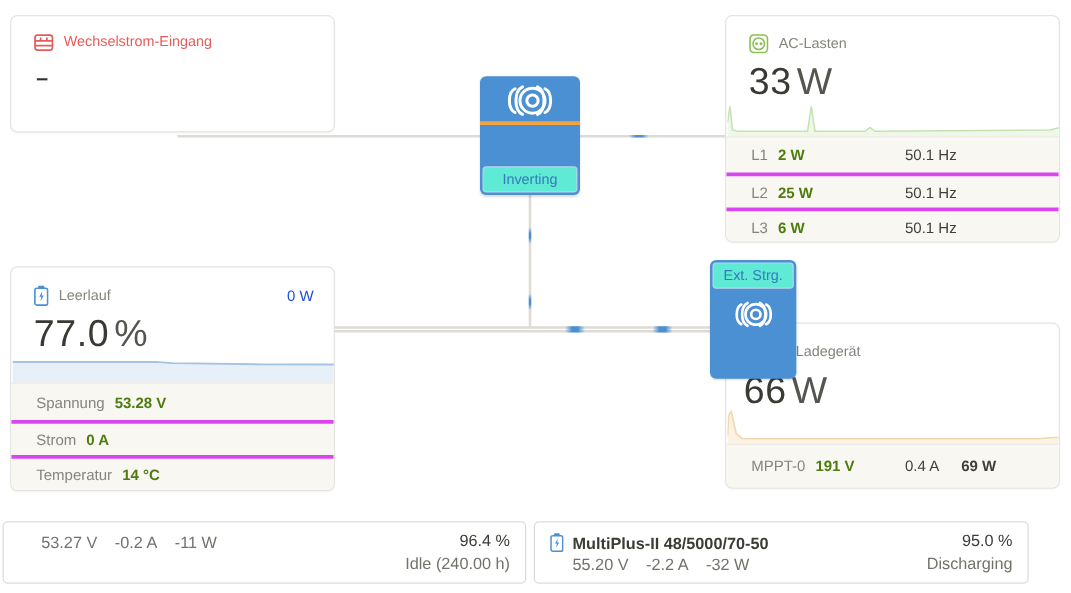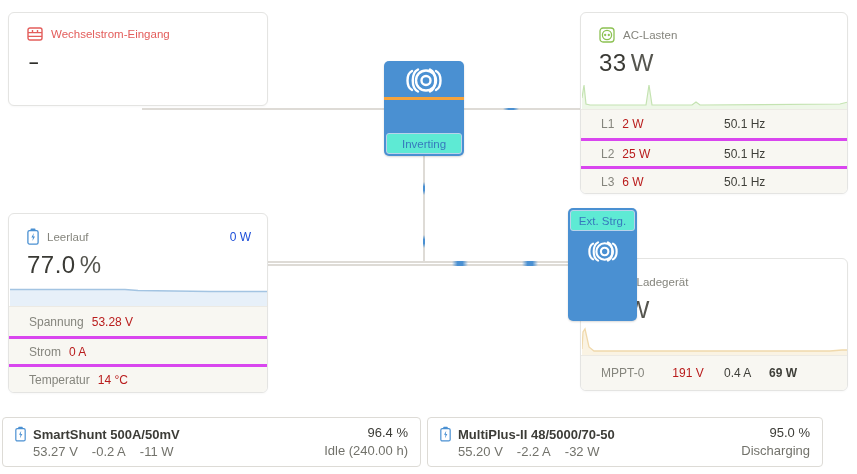--- a/index.html
+++ b/index.html
@@ -6,31 +6,31 @@
   html,body { width:857px; height:474px; background:#fff; overflow:hidden;
     font-family:"Liberation Sans", sans-serif; color:#41413c; }
   .stage { position:relative; width:857px; height:474px; }
 
   
   .card { position:absolute; background:#fff; border:1px solid #e4e4e2; border-radius:6px;
           box-shadow:0 1px 2px rgba(0,0,0,0.03); overflow:hidden; }
   .card-header { display:flex; align-items:center; gap:8px; padding:14px 18px 4px 18px; }
   .card-title { font-size:11.5px; color:#85857d; }
   .card-title.red { color:#e35d5b; }
-  .big-value { padding:2px 0 0 18px; font-size:24px; color:#3a3a35; letter-spacing:0.5px; }
+  .big-value { padding:2px 0 0 18px; font-size:30px; color:#3a3a35; letter-spacing:0.5px; }
   .big-value .unit { color:#55554f; margin-left:4px; }
   .corner-value { position:absolute; top:16px; right:16px; font-size:12px; color:#1d4ed8; }
 
   .card-footer { position:absolute; left:0; right:0; bottom:0; background:#f8f7f2;
                  border-top:1px solid #eceae4; }
   .frow { display:flex; align-items:center; height:28px; padding:0 20px; position:relative;
           border-top:3px solid #d946ef; font-size:12px; }
   .frow:first-child { border-top:none; }
   .frow .lab { color:#85857d; margin-right:8px; }
-  .frow .val { color:#b91c1c; font-weight:normal; }
+  .frow .val { color:#4d7c0f; font-weight:bold; }
   .frow .col2 { position:absolute; left:143px; color:#3f3f39; font-weight:normal; }
   .frow .col3 { position:absolute; left:188px; color:#3f3f39; font-weight:bold; }
 
   .spark { position:absolute; left:1px; right:1px; pointer-events:none; }
 
   
   .bluebox { position:absolute; background:#4a90d2; border-radius:5px;
              box-shadow:0 1px 2px rgba(0,0,0,0.15); }
   .bluebox .statusbox { position:absolute; left:2px; right:2px; height:21px;
       background:#5eead4; border:1px solid #b9d3ea; border-radius:3px;
@@ -192,74 +192,64 @@
         </svg>
       </span>
       <span class="card-title">PV-Ladegerät</span>
     </div>
     <div class="big-value" style="padding-left:14px;"><span>66</span><span class="unit">W</span></div>
     <svg class="spark" style="top:64px;" width="266" height="34" viewBox="0 0 266 34">
       <path d="M0 26 L1 9 L3 6 L7 24 L12 28 L248 28 L260 27 L266 27 L266 34 L0 34 Z" fill="#faf3e3"></path>
       <path d="M0 26 L1 9 L3 6 L7 24 L12 28 L248 28 L260 27 L266 27" fill="none" stroke="#f0d9ac" stroke-width="1.3"></path>
     </svg>
     <div class="card-footer" style="height:35px;">
-      <div class="frow" style="height:34px;gap:20px;">
+      <div class="frow" style="height:34px;">
         <span class="lab">MPPT-0</span>
         <span class="val">191 V</span>
         <span class="col2">0.4 A</span>
         <span class="col3">69 W</span>
       </div>
     </div>
   </div>
 
-  <div class="bluebox" style="left:568px; top:208px; width:69px; height:113px;">
+  <div class="bluebox" style="left:568px; top:208px; width:69px; height:95px;">
     <div class="statusbox" style="top:2px;">Ext. Strg.</div>
     <div style="display:flex; justify-content:center; padding-top:32px;">
       <svg width="38" height="23" viewBox="0 0 46 27" fill="none" stroke="#ffffff" stroke-width="2.6" stroke-linecap="round">
         <path d="M11 4 C5 7 5 20 11 23"></path>
         <path d="M17 2.5 C10 6 10 21 17 24.5"></path>
         <circle cx="25" cy="13.5" r="10"></circle>
         <circle cx="25" cy="13.5" r="4.5"></circle>
         <path d="M29 2.5 C36 6 36 21 29 24.5"></path>
         <path d="M35 4 C41 7 41 20 35 23"></path>
       </svg>
     </div>
   </div>
 
   <div class="devbar" style="left:2px; width:419px;">
+    <div class="row2">
+      <span>53.27 V</span>
+      <span>-0.2 A</span>
+      <span>-11 W</span>
+    </div>
+    <div class="right">
+      <div class="soc">96.4 %</div>
+      <div class="state">Idle (240.00 h)</div>
+    </div>
+  </div>
+
+  <div class="devbar" style="left:427px; width:396px;">
     <div class="row1">
       <span>
         <svg width="11" height="16" viewBox="0 0 12 17">
           <rect x="3.5" y="0.5" width="5" height="2" rx="0.8" fill="#4a90d2"></rect>
           <rect x="0.9" y="2.6" width="10.2" height="13.5" rx="1.6" fill="none" stroke="#4a90d2" stroke-width="1.3"></rect>
           <path d="M6.8 5 L4.4 9.4 H6 L5.4 13 L8 8.4 H6.3 Z" fill="#4a90d2"></path>
         </svg>
       </span>
-      <span class="name">SmartShunt 500A/50mV</span>
-    </div>
-    <div class="row2">
-      <span>53.27 V</span>
-      <span>-0.2 A</span>
-      <span>-11 W</span>
-    </div>
-    <div class="right">
-      <div class="soc">96.4 %</div>
-      <div class="state">Idle (240.00 h)</div>
-    </div>
-  </div>
-
-  <div class="devbar" style="left:427px; width:396px;">
-    <div class="row1">
-      <span>
-        <svg width="11" height="16" viewBox="0 0 12 17">
-          <rect x="3.5" y="0.5" width="5" height="2" rx="0.8" fill="#4a90d2"></rect>
-          <rect x="0.9" y="2.6" width="10.2" height="13.5" rx="1.6" fill="none" stroke="#4a90d2" stroke-width="1.3"></rect>
-          <path d="M6.8 5 L4.4 9.4 H6 L5.4 13 L8 8.4 H6.3 Z" fill="#4a90d2"></path>
-        </svg>
-      </span>
       <span class="name">MultiPlus-II 48/5000/70-50</span>
     </div>
     <div class="row2">
       <span>55.20 V</span>
       <span>-2.2 A</span>
       <span>-32 W</span>
     </div>
     <div class="right">
       <div class="soc">95.0 %</div>
       <div class="state">Discharging</div>

